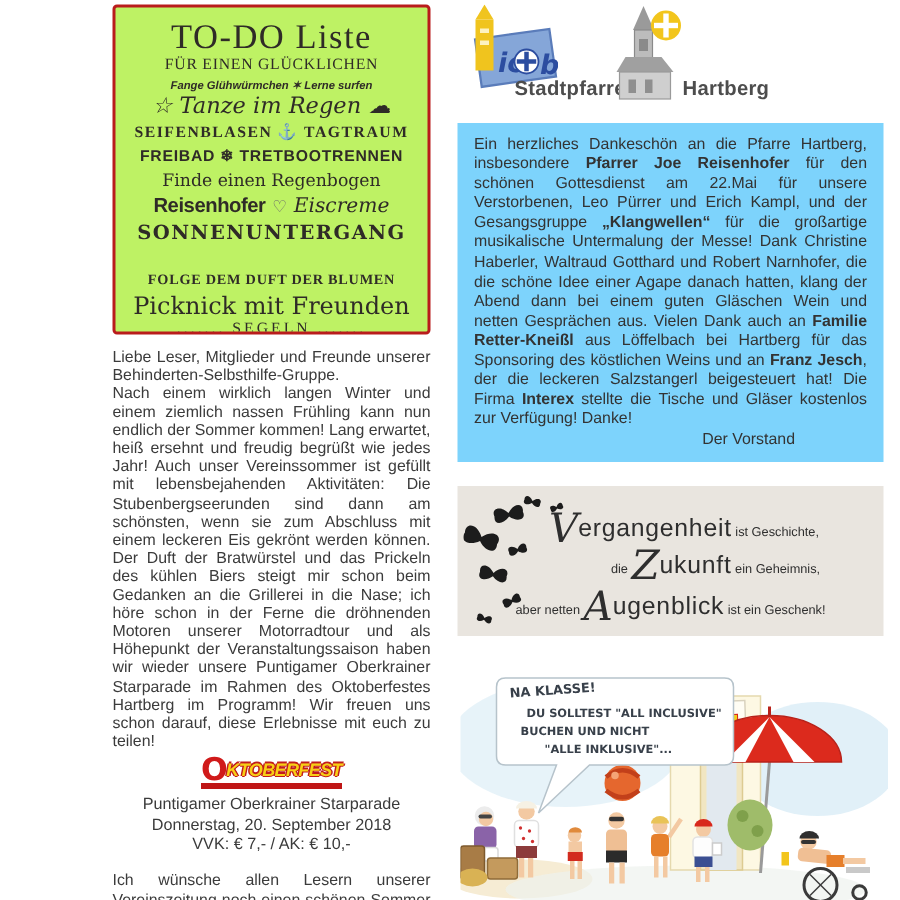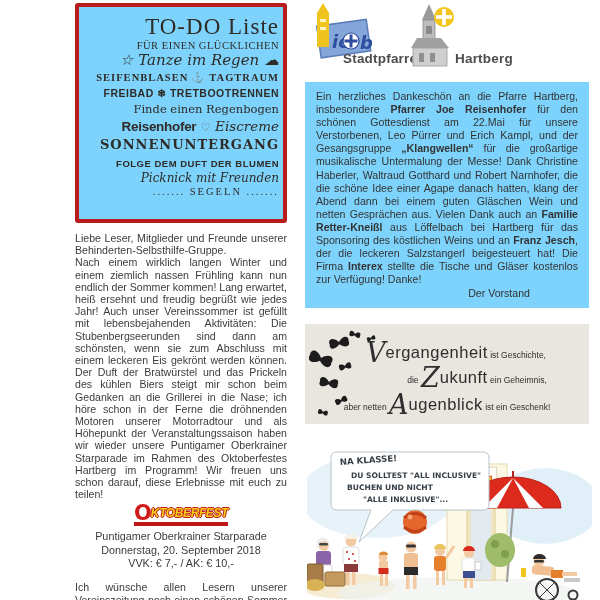--- a/index.html
+++ b/index.html
@@ -2,37 +2,37 @@
 <html><head>
 <meta charset="utf-8">
 <style>
   html,body{margin:0;padding:0;width:600px;height:600px;overflow:hidden;background:#ffffff;}
   body{font-family:"Liberation Sans", sans-serif;color:#3b3b3b;}
   .page{position:relative;width:600px;height:600px;background:#fff;}
 
   
   .col-left{position:absolute;left:75px;top:3px;width:212px;}
 
-  .todo-poster{background:#7dd3fc;border:4px solid #b91c1c;border-radius:3px;height:220px;
-    text-align:right;padding:7px 4px;box-sizing:border-box;color:#2f2b27;overflow:hidden;}
+  .todo-poster{background:#bef264;border:2px solid #b91c1c;border-radius:3px;height:220px;
+    text-align:center;padding:7px 4px;box-sizing:border-box;color:#2f2b27;overflow:hidden;}
   .tp-title{font-family:"Liberation Serif",serif;font-size:23px;letter-spacing:1px;line-height:25px;}
   .tp-sub{font-family:"Liberation Serif",serif;font-size:10.5px;letter-spacing:.5px;margin-top:1px;}
   .tp-headline{font-family:"DejaVu Serif",serif;font-weight:bold;font-size:24px;letter-spacing:2px;line-height:26px;}
   .tp-small{font-size:7.5px;font-style:italic;font-weight:bold;margin-top:3px;}
   .tp-script{font-family:"DejaVu Serif",serif;font-style:italic;font-size:15px;line-height:16px;margin-top:1px;}
   .tp-caps1{font-family:"Liberation Serif",serif;font-size:10.5px;font-weight:bold;letter-spacing:1px;margin-top:3px;}
   .tp-caps2{font-size:10.5px;font-weight:bold;letter-spacing:.5px;margin-top:3px;}
   .tp-gothic{font-family:"DejaVu Serif",serif;font-size:11.5px;margin-top:3px;}
   .tp-grill{margin-top:2px;line-height:15px;}
   .tp-grill .g1{font-weight:bold;font-size:13.5px;letter-spacing:-.3px;}
   .tp-grill .gh{font-size:11px;color:#6b6b6b;}
   .tp-grill .g2{font-family:"DejaVu Serif",serif;font-style:italic;font-size:13.5px;}
   .tp-sunset{font-family:"DejaVu Serif",serif;font-weight:bold;font-size:13px;letter-spacing:1px;margin-top:2px;}
-  .tp-flowers{font-family:Liberation Sans, sans-serif;font-weight:bold;font-size:9.5px;letter-spacing:.5px;margin-top:6px;}
-  .tp-picnic{font-family:"DejaVu Serif",serif;font-style:italic;font-size:12px;margin-top:2px;}
+  .tp-flowers{font-family:Liberation Serif, serif;font-weight:bold;font-size:9.5px;letter-spacing:.5px;margin-top:19px;}
+  .tp-picnic{font-family:"DejaVu Serif",serif;font-size:16px;margin-top:2px;}
   .tp-sailing{font-family:"Liberation Serif",serif;font-size:10.5px;letter-spacing:2px;margin-top:1px;}
 
   .intro{margin-top:9px;font-size:10.6px;line-height:12.2px;text-align:justify;}
   .intro p{margin:0;}
 
   .okt{width:94px;margin:5px auto 2px;text-align:center;}
   .okt-row{display:flex;align-items:center;justify-content:center;line-height:16px;}
   .okt-o{color:#d01a1a;font-weight:bold;font-size:21px;font-family:"DejaVu Sans",sans-serif;margin-right:-1px;}
   .okt-text{color:#f7cf16;font-weight:bold;font-style:italic;font-size:12px;letter-spacing:-.4px;
     text-shadow:-1px 0 #c21c1c,1px 0 #c21c1c,0 -1px #c21c1c,0 1px #c21c1c;}
@@ -78,20 +78,21 @@
 </head>
 <body>
 
 <div class="page">
 
   <div class="col-left">
 
     <div class="todo-poster">
       <div class="tp-title">TO-DO Liste</div>
       <div class="tp-sub">FÜR EINEN GLÜCKLICHEN</div>
+      <div class="tp-small">Fange Glühwürmchen ✶ Lerne surfen</div>
       <div class="tp-script">☆ Tanze im Regen ☁</div>
       <div class="tp-caps1">SEIFENBLASEN ⚓ TAGTRAUM</div>
       <div class="tp-caps2">FREIBAD ❄ TRETBOOTRENNEN</div>
       <div class="tp-gothic">Finde einen Regenbogen</div>
       <div class="tp-grill">
         <span class="g1">Reisenhofer</span>
         <span class="gh">♡</span>
         <span class="g2">Eiscreme</span>
       </div>
       <div class="tp-sunset">SONNENUNTERGANG</div>

